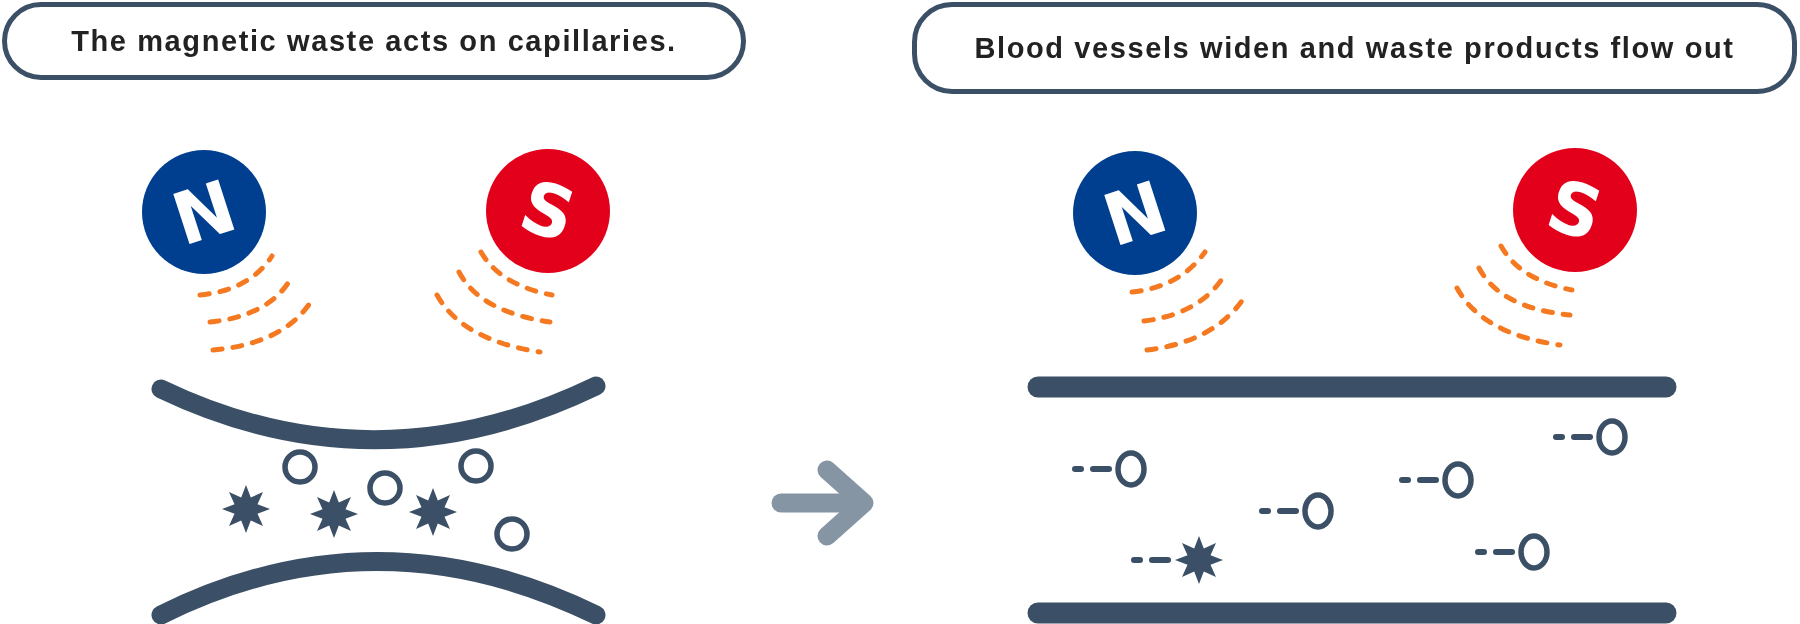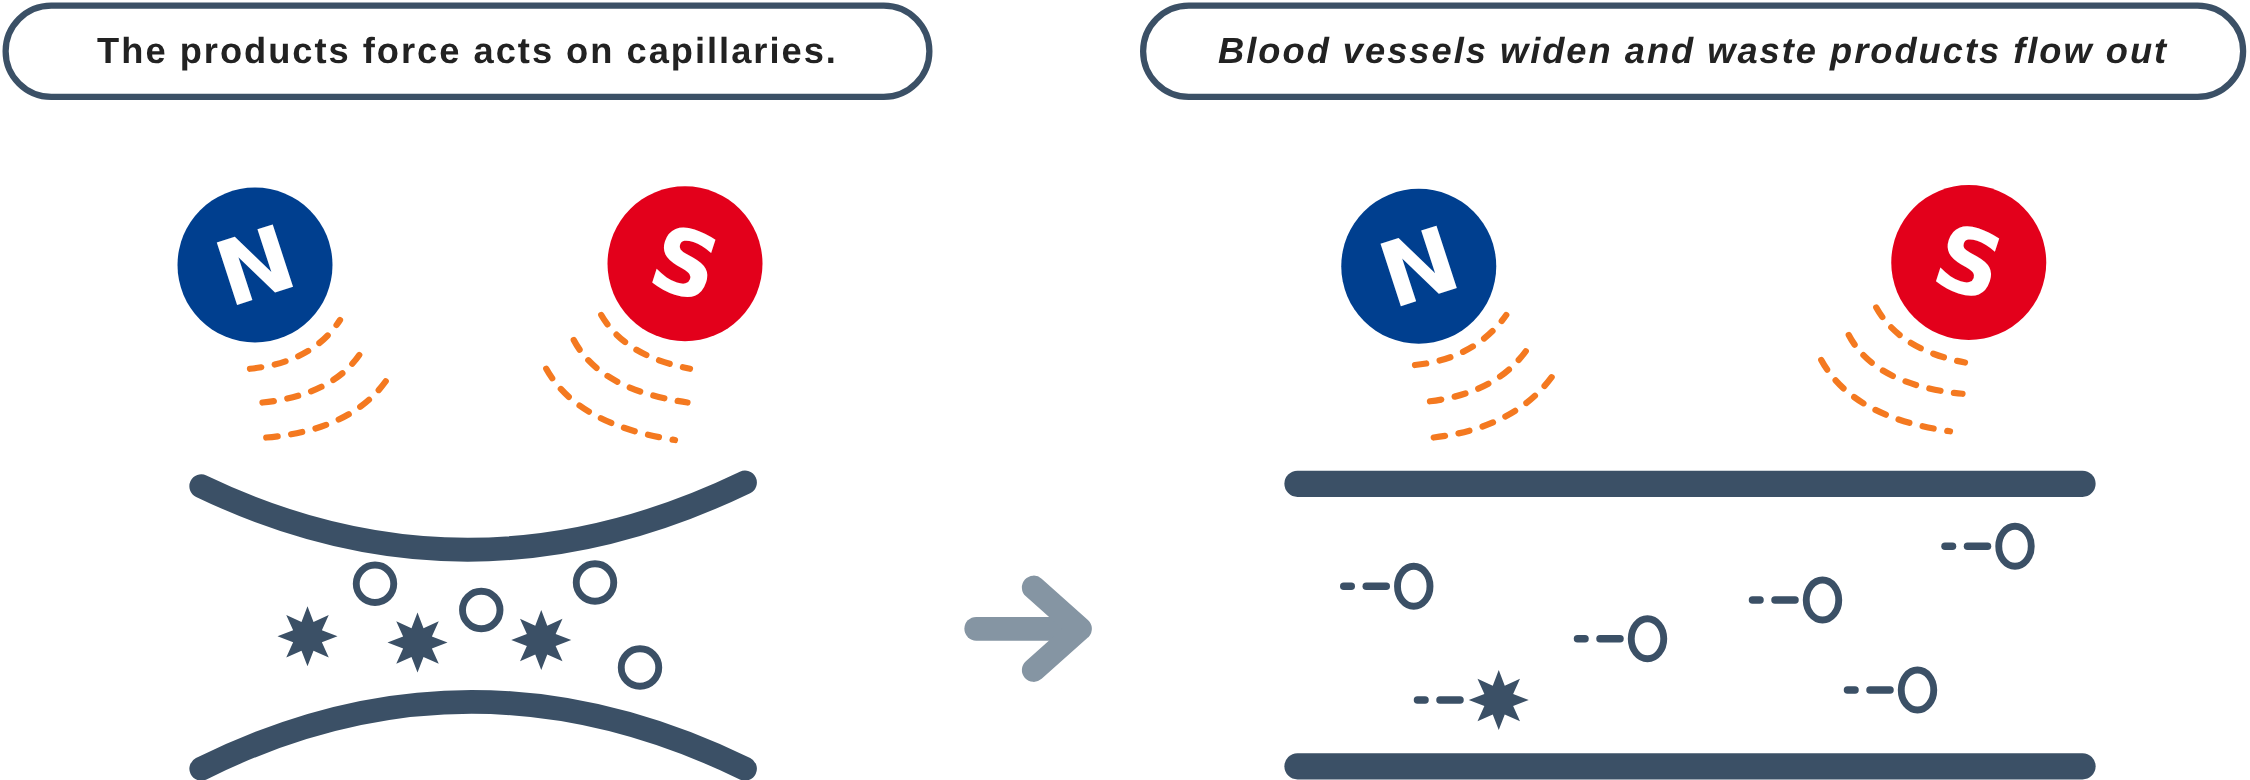--- a/index.html
+++ b/index.html
@@ -6,29 +6,29 @@
   body { width: 1800px; height: 624px; position: relative; overflow: hidden;
          font-family: "Liberation Sans", "DejaVu Sans", sans-serif; }
   .pill {
     position: absolute; box-sizing: border-box;
     border: 5px solid #3b5066; border-radius: 40px; background: #fff;
     display: flex; align-items: center; justify-content: center;
     font-weight: bold; font-size: 29px; letter-spacing: 1.6px; color: #222222;
     white-space: nowrap;
   }
   #pill-left { left: 2px; top: 2px; width: 744px; height: 78px; }
-  #pill-right { left: 912px; top: 2px; width: 885px; height: 78px; font-style: italic; }
+  #pill-right { left: 912px; top: 2px; width: 885px; height: 92px; }
   svg#diagram { position: absolute; left: 0; top: 0; }
   .magnet-letter { font-family: "DejaVu Sans", sans-serif; font-weight: bold; font-size: 72px; fill: #ffffff; }
 </style>
 </head>
 <body>
 
 <div class="pill" id="pill-left">
-  <span>The products force acts on capillaries.</span>
+  <span>The magnetic waste acts on capillaries.</span>
 </div>
 <div class="pill" id="pill-right">
   <span>Blood vessels widen and waste products flow out</span>
 </div>
 
 <svg id="diagram" width="1800" height="624" viewBox="0 0 1800 624" xmlns="http://www.w3.org/2000/svg">
 
   <g>
 
     <g>

